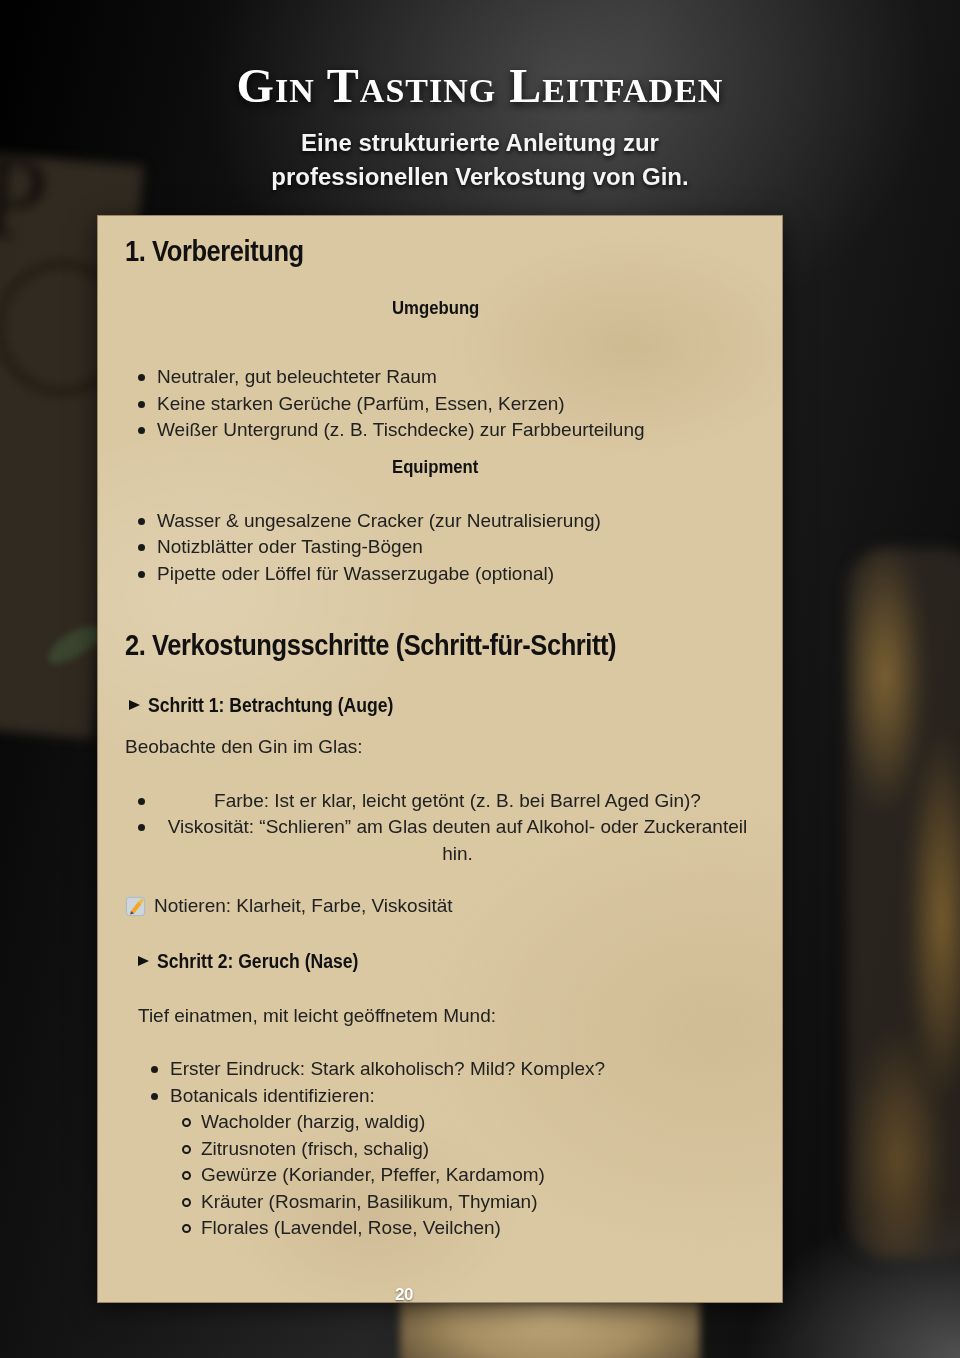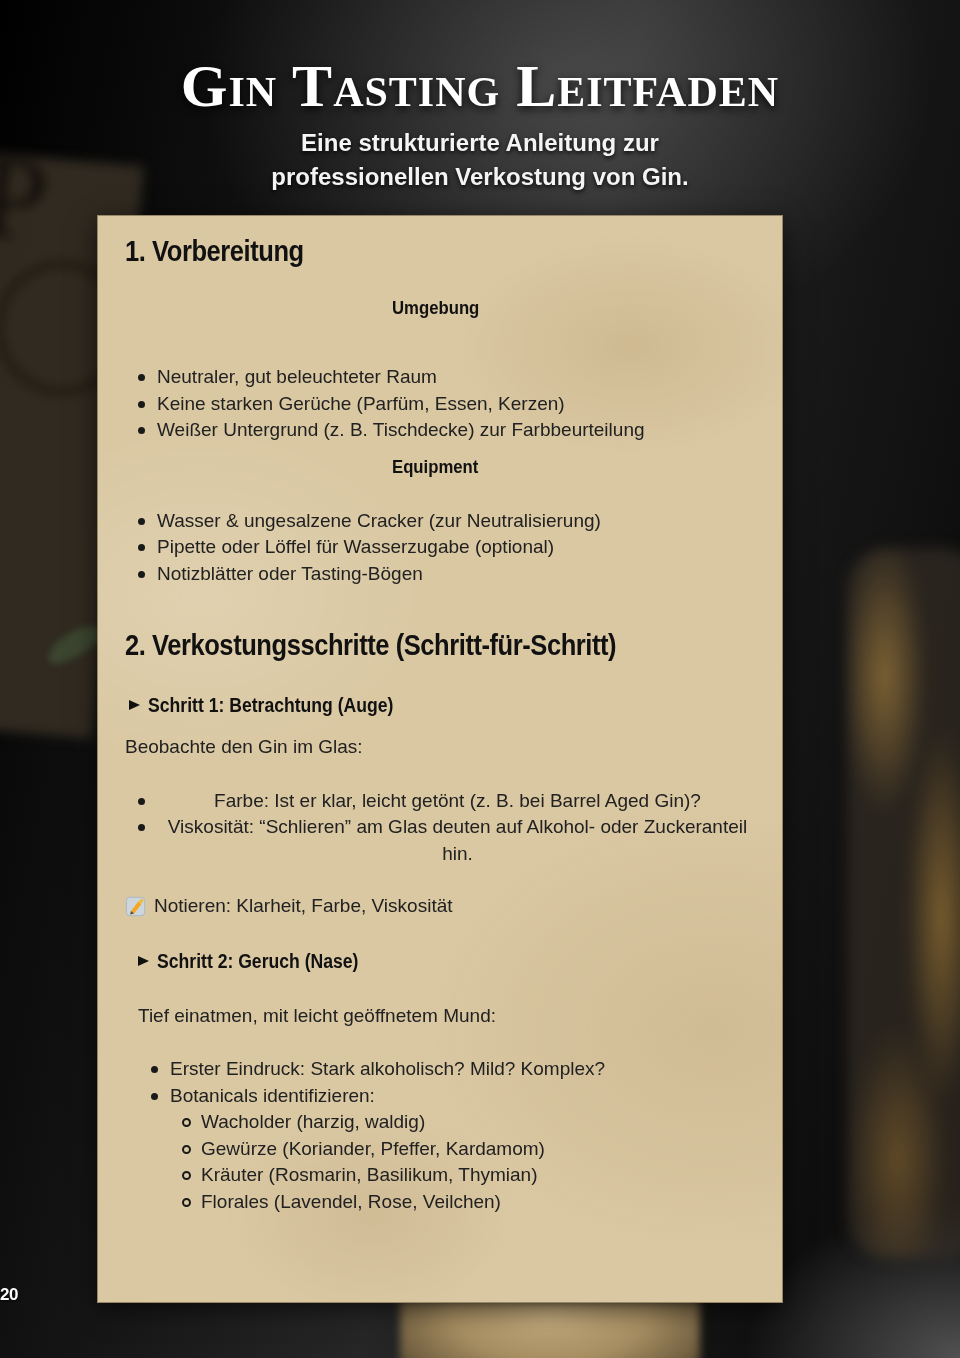--- a/index.html
+++ b/index.html
@@ -48,21 +48,21 @@
     filter:blur(4px);
     background:radial-gradient(ellipse at 50% 18%, #c3aa7d 0%, #a78e62 45%, #6f5d3f 78%, rgba(40,35,25,0) 100%);
   }
 
   
   .header { position:absolute; top:0; left:0; width:100%; text-align:center; z-index:3; }
   .title {
     margin:50px 0 0;
     font-family:"Liberation Serif","DejaVu Serif",serif;
     font-variant:small-caps; font-weight:700;
-    font-size:60px; line-height:72px; letter-spacing:1px;
+    font-size:48px; line-height:72px; letter-spacing:1px;
     color:#fff; white-space:nowrap;
     text-shadow:0 3px 8px rgba(0,0,0,.9);
   }
   .subtitle {
     margin:4px 0 0; font-weight:700; font-size:24px; line-height:34px;
     color:#f4f4f4; text-shadow:0 2px 4px rgba(0,0,0,.85);
   }
 
   
   .paper{
@@ -112,21 +112,21 @@
   .li-wide{ max-width:660px; }
 
   .arrowhead{
     display:inline-block; width:0; height:0; vertical-align:middle;
     border-top:5.5px solid transparent; border-bottom:5.5px solid transparent;
     border-left:11px solid #111; margin:-3px 8px 0 0;
   }
   .memo-svg{ width:22px; height:22px; flex:0 0 auto; }
 
   .page-number{
-    position:absolute; top:1285px; left:0; width:808px; text-align:left; z-index:5;
+    position:absolute; top:1285px; left:0; width:808px; text-align:center; z-index:5;
     color:#fff; font-weight:700; font-size:17px; letter-spacing:-.5px;
     text-shadow:0 1px 2px rgba(0,0,0,.5);
   }
 </style>
 </head>
 <body>
 
 <div class="backdrop"></div>
 <div class="bottle">
   <span class="p-letter">P</span>
@@ -151,22 +151,22 @@
   <h3 class="h3-umg"><span class="cx">Umgebung</span></h3>
   <ul class="ul-umg">
     <li>Neutraler, gut beleuchteter Raum</li>
     <li>Keine starken Gerüche (Parfüm, Essen, Kerzen)</li>
     <li>Weißer Untergrund (z. B. Tischdecke) zur Farbbeurteilung</li>
   </ul>
 
   <h3 class="h3-equ"><span class="cx">Equipment</span></h3>
   <ul class="ul-equ">
     <li>Wasser &amp; ungesalzene Cracker (zur Neutralisierung)</li>
+    <li>Notizblätter oder Tasting-Bögen</li>
     <li>Pipette oder Löffel für Wasserzugabe (optional)</li>
-    <li>Notizblätter oder Tasting-Bögen</li>
   </ul>
 
   <h2 class="h2-s2"><span class="cx">2. Verkostungsschritte (Schritt-für-Schritt)</span></h2>
 
   <h4 class="h4-st1"><span class="arrowhead"></span><span class="cx">Schritt 1: Betrachtung (Auge)</span></h4>
   <p class="p-i1">Beobachte den Gin im Glas:</p>
   <ul class="ul-b1">
     <li>Farbe: Ist er klar, leicht getönt (z. B. bei Barrel Aged Gin)?</li>
     <li>Viskosität: “Schlieren” am Glas deuten auf Alkohol- oder Zuckeranteil hin.</li>
   </ul>
@@ -183,20 +183,21 @@
 
   <div class="step2">
     <h4><span class="arrowhead"></span><span class="cx">Schritt 2: Geruch (Nase)</span></h4>
     <p class="p-i2">Tief einatmen, mit leicht geöffnetem Mund:</p>
     <ul class="ul-b2">
       <li>Erster Eindruck: Stark alkoholisch? Mild? Komplex?</li>
       <li>Botanicals identifizieren:</li>
     </ul>
     <ul class="ul-sub">
       <li>Wacholder (harzig, waldig)</li>
+      <li>Zitrusnoten (frisch, schalig)</li>
       <li>Gewürze (Koriander, Pfeffer, Kardamom)</li>
       <li>Kräuter (Rosmarin, Basilikum, Thymian)</li>
       <li>Florales (Lavendel, Rose, Veilchen)</li>
     </ul>
   </div>
 
 </div>
 
 <div class="page-number">20</div>
 

